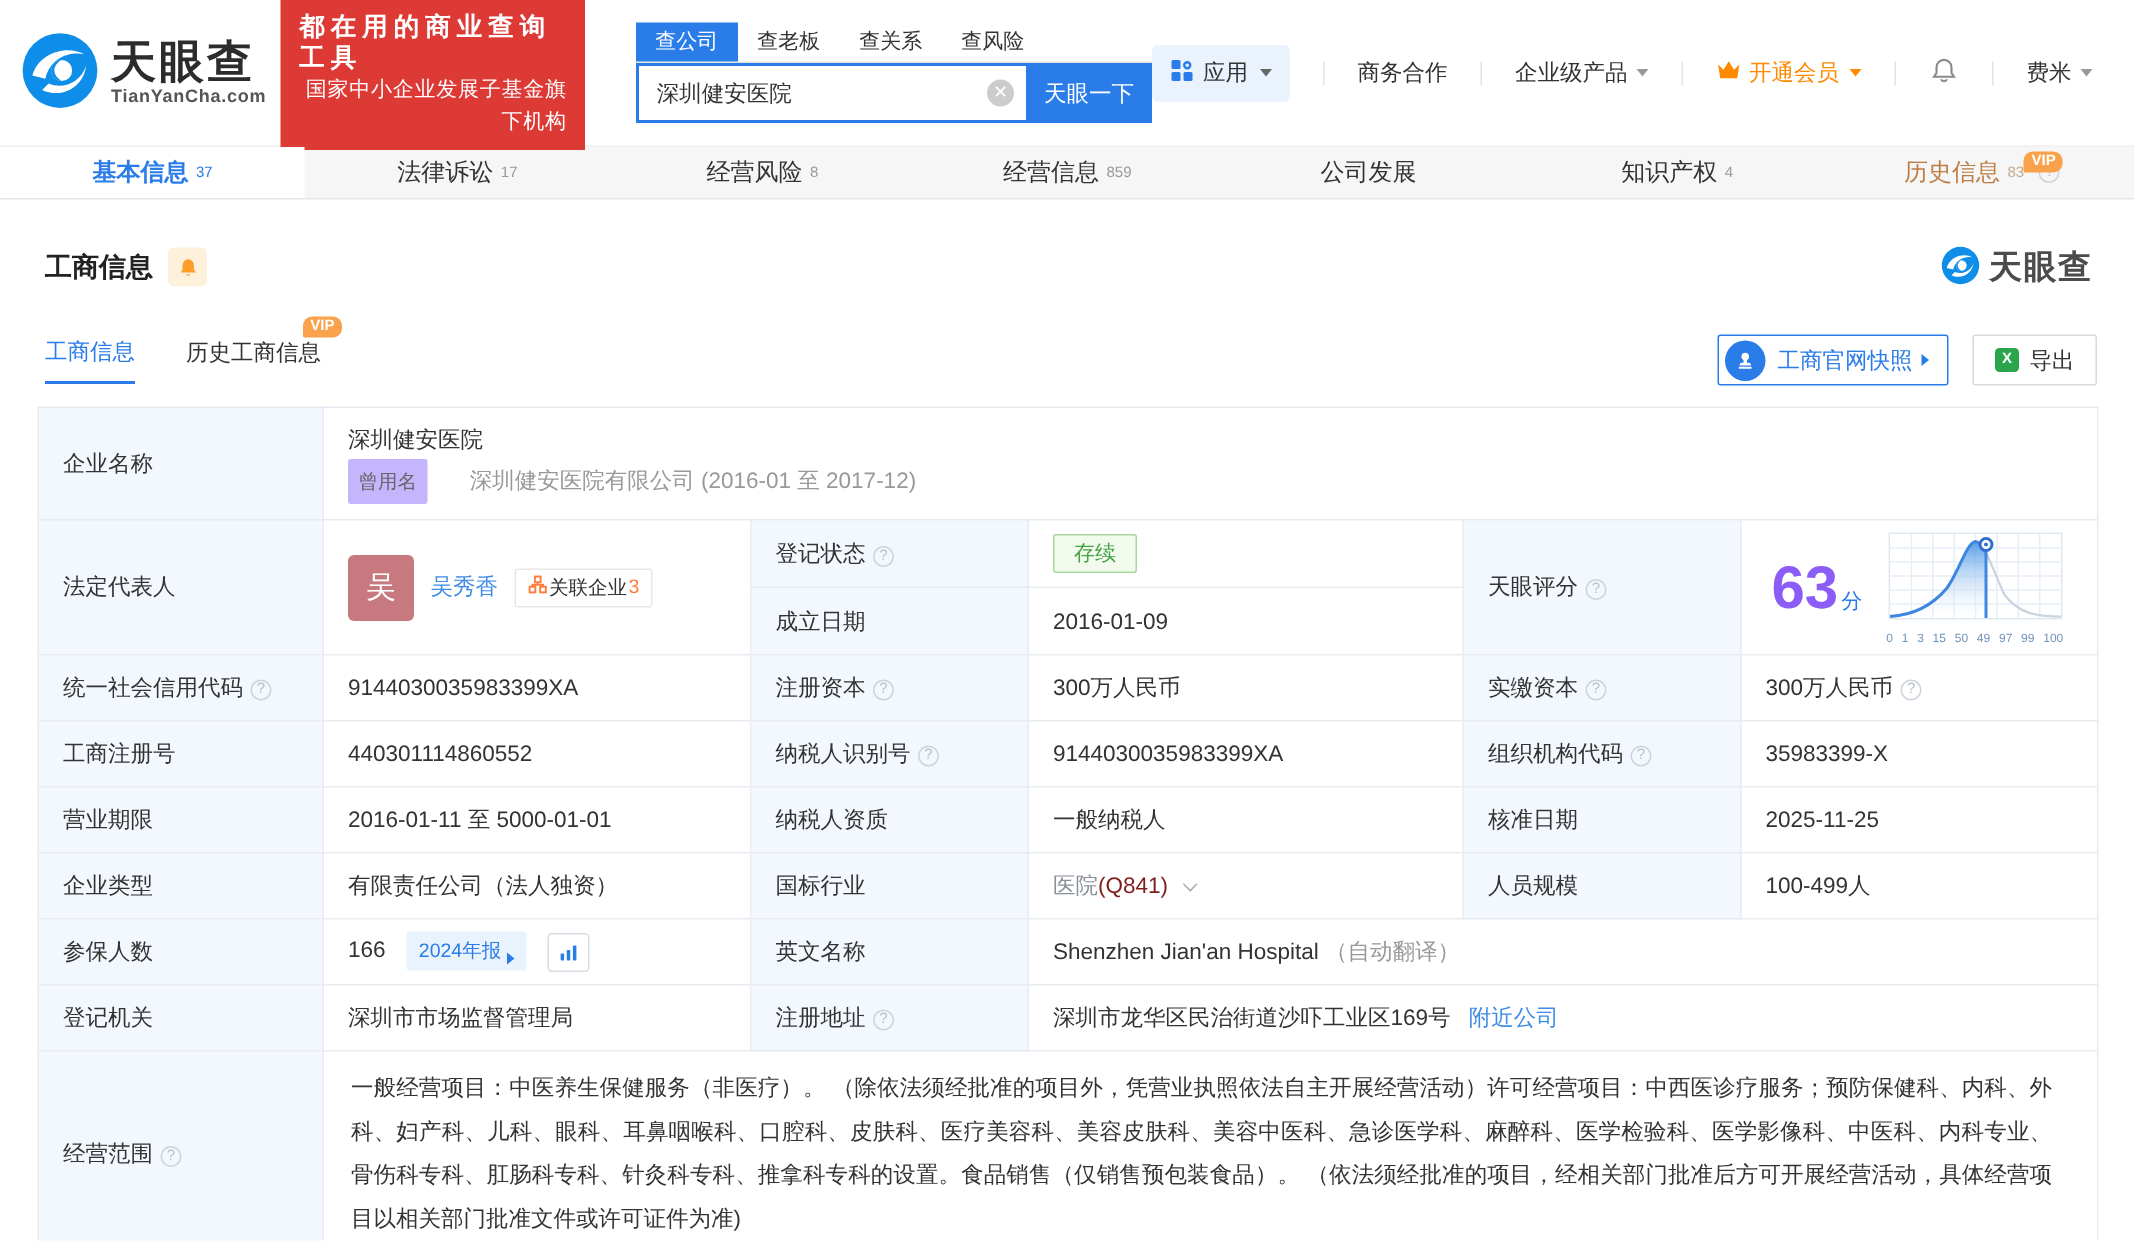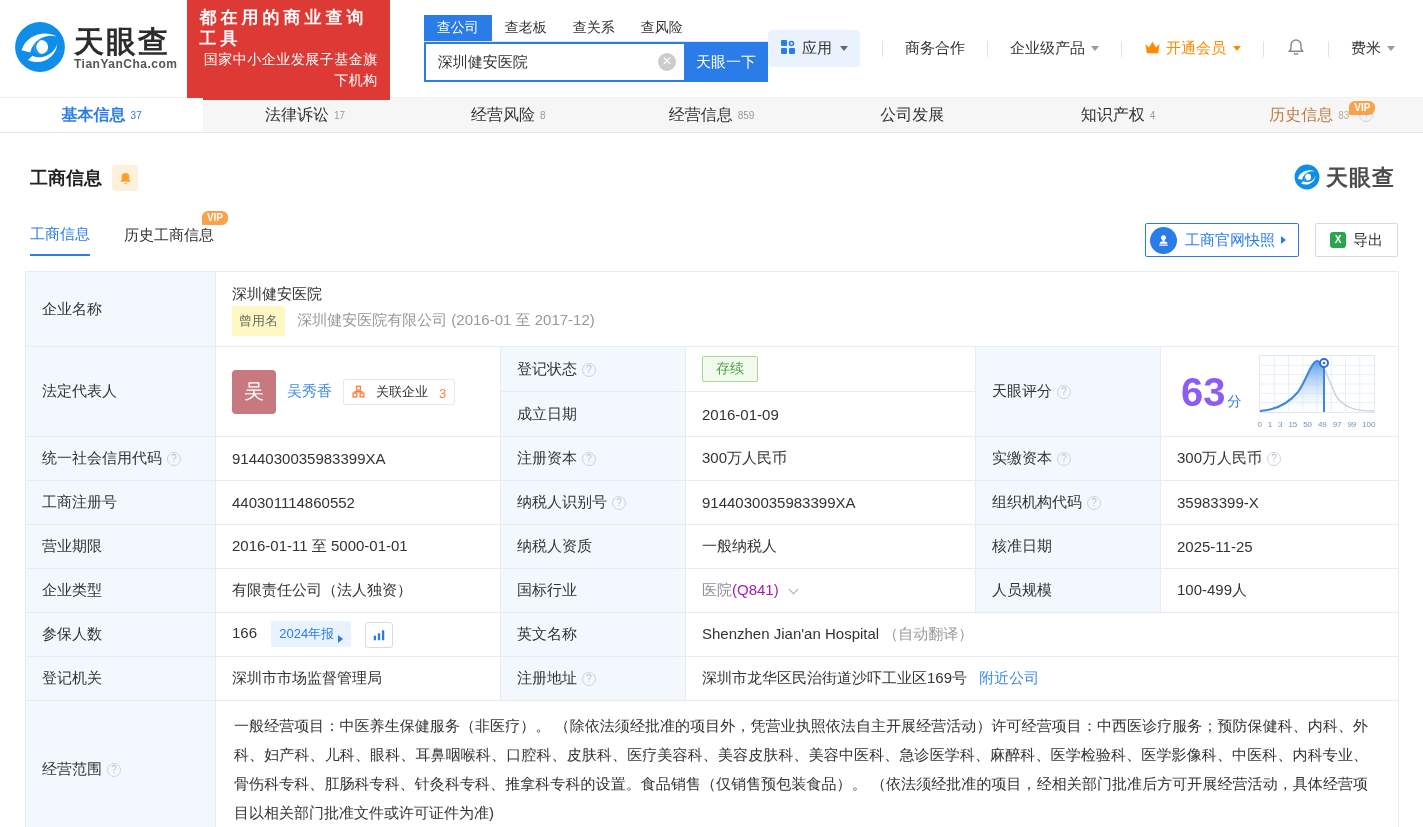--- a/index.html
+++ b/index.html
@@ -68,34 +68,34 @@
   table.info td { border:1px solid #e8ecf2; padding:0 16px; vertical-align:middle; }
   td.label { background:#f2f8fd; }
   .help { display:inline-block; width:14px; height:14px; border:1px solid #ccd3db; border-radius:50%; color:#b9c1cb; font-size:10px; line-height:12px; text-align:center; margin-left:5px; vertical-align:1px; cursor:pointer; }
   .help::after { content:"?"; }
   .r1 td { height:68px; }
   .sub td { height:45px; }
   .row44 td { height:44px; }
   .name-cell { padding:10px 16px !important; }
   .name-line { line-height:24px; }
   .former-line { line-height:26px; color:#999; }
-  .badge-gray { display:inline-block; background:#fef9c3; color:#666; font-size:13px; padding:2px 7px; margin-right:8px; border-radius:2px; }
+  .badge-gray { display:inline-block; background:#c4b5fd; color:#666; font-size:13px; padding:2px 7px; margin-right:24px; border-radius:2px; }
   .rep-cell { display:flex; align-items:center; gap:11px; }
   .avatar { width:44px; height:44px; border-radius:4px; background:#c7797f; color:#fff; font-size:20px; display:flex; align-items:center; justify-content:center; cursor:pointer; }
   a.blue, .blue-link { color:#3e8ce6; text-decoration:none; cursor:pointer; }
-  .related-badge { display:inline-flex; align-items:flex-end; gap:11px; border:1px solid #e8e8e8; border-radius:2px; padding:3px 8px; font-size:13px; color:#333; cursor:pointer; }
+  .related-badge { display:inline-flex; align-items:flex-start; gap:1px; border:1px solid #e8e8e8; border-radius:2px; padding:3px 8px; font-size:13px; color:#333; cursor:pointer; }
   .related-badge .num { color:#ff7e3e; }
   .status-badge { display:inline-block; background:#f2faee; border:1px solid #a6d89a; color:#44a344; padding:3px 13px; border-radius:2px; font-size:14px; }
   .score-cell { display:flex; align-items:center; gap:16px; padding-left:4px; }
   .score-num { font-size:40px; font-weight:bold; color:#8b5cf6; line-height:40px; }
   .score-unit { font-size:14px; color:#2679e8; margin-left:2px; }
   .score-chart { width:118px; }
   .ticks { display:flex; justify-content:space-between; width:118px; font-size:8px; color:#6f93b8; margin-top:1px; }
   .muted { color:#8a9099; }
-  .muted-light { color:#a21caf;text-align:right; }
+  .muted-light { color:#7f1d1d;text-align:right; }
   .chev-down { display:inline-block; width:7px; height:7px; border-right:1.5px solid #a8aeb5; border-bottom:1.5px solid #a8aeb5; transform:rotate(45deg); margin-left:7px; vertical-align:2px; }
   .report-badge { display:inline-flex; align-items:flex-end; gap:4px; background:#e9f3fe; color:#2a7ce8; font-size:13px; padding:4px 8px; border-radius:2px; margin-left:10px; cursor:pointer; }
   .report-badge .tri { width:0; height:0; border-top:4px solid transparent; border-bottom:4px solid transparent; border-left:5px solid #2a7ce8; }
   .chart-btn { display:inline-flex; align-items:center; justify-content:center; width:28px; height:26px; border:1px solid #d5dce4; border-radius:3px; margin-left:10px; vertical-align:middle; cursor:pointer; }
   .gray-note { color:#999; }
   .scope-cell { padding:10px 30px 10px 18px !important; line-height:29px; text-align:justify; }
 </style>
 </head>
 <body>
 

